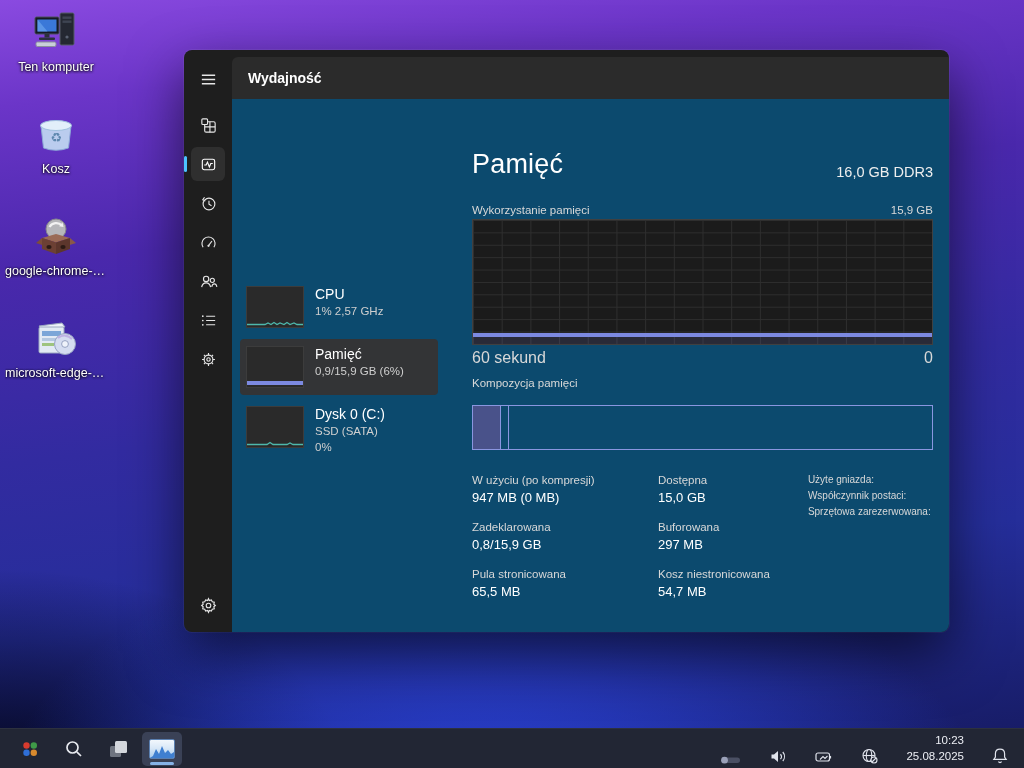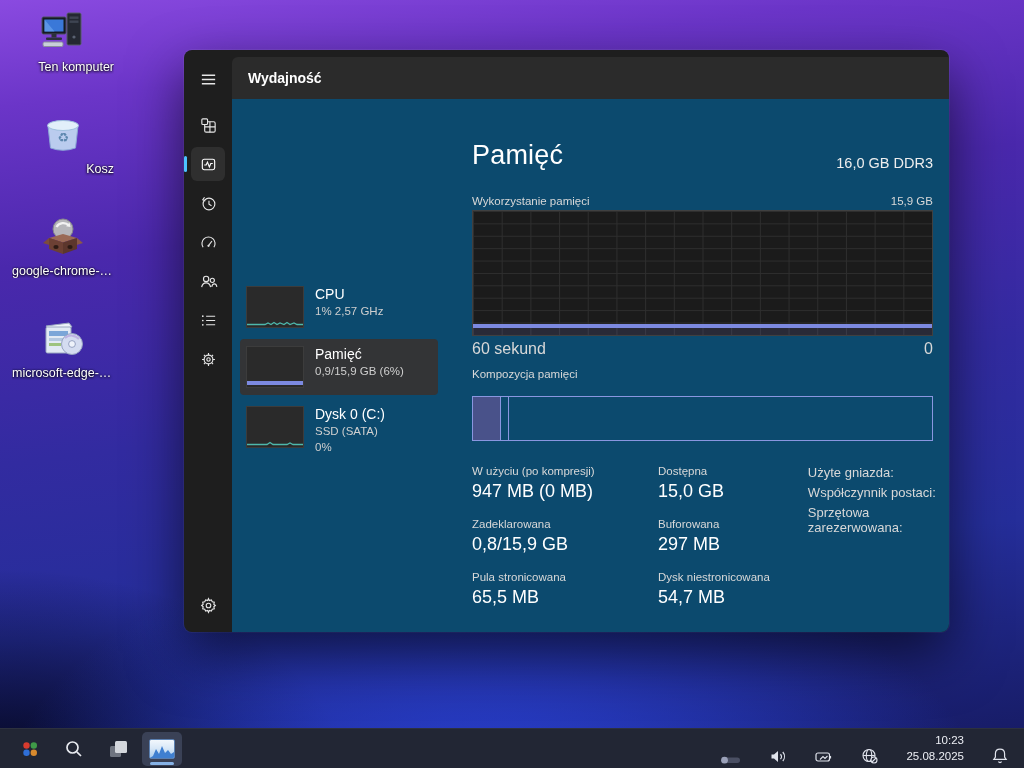--- a/index.html
+++ b/index.html
@@ -9,21 +9,21 @@
     position:relative;
     background:
       radial-gradient(90% 75% at 48% 110%, #2c48e8 0%, rgba(44,72,232,0) 55%),
       radial-gradient(55% 45% at 0% 102%, #04061c 0%, rgba(4,6,28,0) 62%),
       linear-gradient(173deg,#8a4ae0 0%,#6b35c8 12%,#4a28ac 30%,#322ba0 52%,#252e9a 72%,#15195e 100%);
     color:#fff;
   }
   svg { display:block; }
 
   
-  .desk-icon { position:absolute; left:12px; width:102px; text-align:right; cursor:default; }
+  .desk-icon { position:absolute; left:5px; width:102px; text-align:center; cursor:default; }
   .desk-icon .glyph { width:48px; height:48px; margin:0 auto 4px; }
   .desk-icon .lbl {
     font-size:12.5px; color:#fff; text-shadow:0 1px 3px rgba(0,0,0,.95), 0 0 2px rgba(0,0,0,.8);
     white-space:nowrap; overflow:hidden; text-overflow:ellipsis;
   }
 
   
   .window {
     position:absolute; left:184px; top:50px; width:765px; height:582px;
     background:#1e1e1e; border-radius:8px;
@@ -93,22 +93,22 @@
   .axis-row .rt { margin-left:auto; }
   .comp-lbl { font-size:11.5px; color:#d8d8d8; margin-top:10px; margin-bottom:16px; }
   .comp-bar { height:45px; border:1px solid #8a96e0; display:flex; }
   .comp-seg.inuse { background:#49528a; border-right:1px solid #8a96e0; }
   .comp-seg.modified { border-right:1px solid #8a96e0; }
 
   
   .stats-row { display:flex; margin-top:24px; }
   .stats-grid { display:grid; grid-template-columns:158px auto; column-gap:28px; row-gap:16px; }
   .stat .s-lbl { font-size:11.5px; color:#d8d8d8; margin-bottom:4px; white-space:nowrap; }
-  .stat .s-val { font-size:18px; font-weight:400; color:#fff; white-space:nowrap; }
-  .detail-col { margin-left:38px; font-size:13px; color:#d8d8d8; }
+  .stat .s-val { font-size:13px; font-weight:400; color:#fff; white-space:nowrap; }
+  .detail-col { margin-left:38px; font-size:10px; color:#d8d8d8; }
   .detail-row { display:flex; margin-bottom:5px; }
   .detail-row .d-lbl { width:155px; }
 
   
   .taskbar { position:absolute; left:0; bottom:0; width:1024px; height:40px;
     background:#222634; border-top:1px solid rgba(255,255,255,.05);
     display:flex; align-items:center; padding:0 10px; }
   .tb-btn { width:40px; height:34px; border-radius:5px; display:flex; align-items:center; justify-content:center;
     position:relative; margin-right:4px; }
   .tb-btn.active { background:#3a4156; }
@@ -338,21 +338,21 @@
               </div>
               <div class="stat">
                 <div class="s-lbl">Buforowana</div>
                 <div class="s-val">297 MB</div>
               </div>
               <div class="stat">
                 <div class="s-lbl">Pula stronicowana</div>
                 <div class="s-val">65,5 MB</div>
               </div>
               <div class="stat">
-                <div class="s-lbl">Dysk niestronicowana</div>
+                <div class="s-lbl">Kosz niestronicowana</div>
                 <div class="s-val">54,7 MB</div>
               </div>
             </div>
             <div class="detail-col">
               <div class="detail-row">
                 <div class="d-lbl">Użyte gniazda:</div>
 
               </div>
               <div class="detail-row">
                 <div class="d-lbl">Współczynnik postaci:</div>

